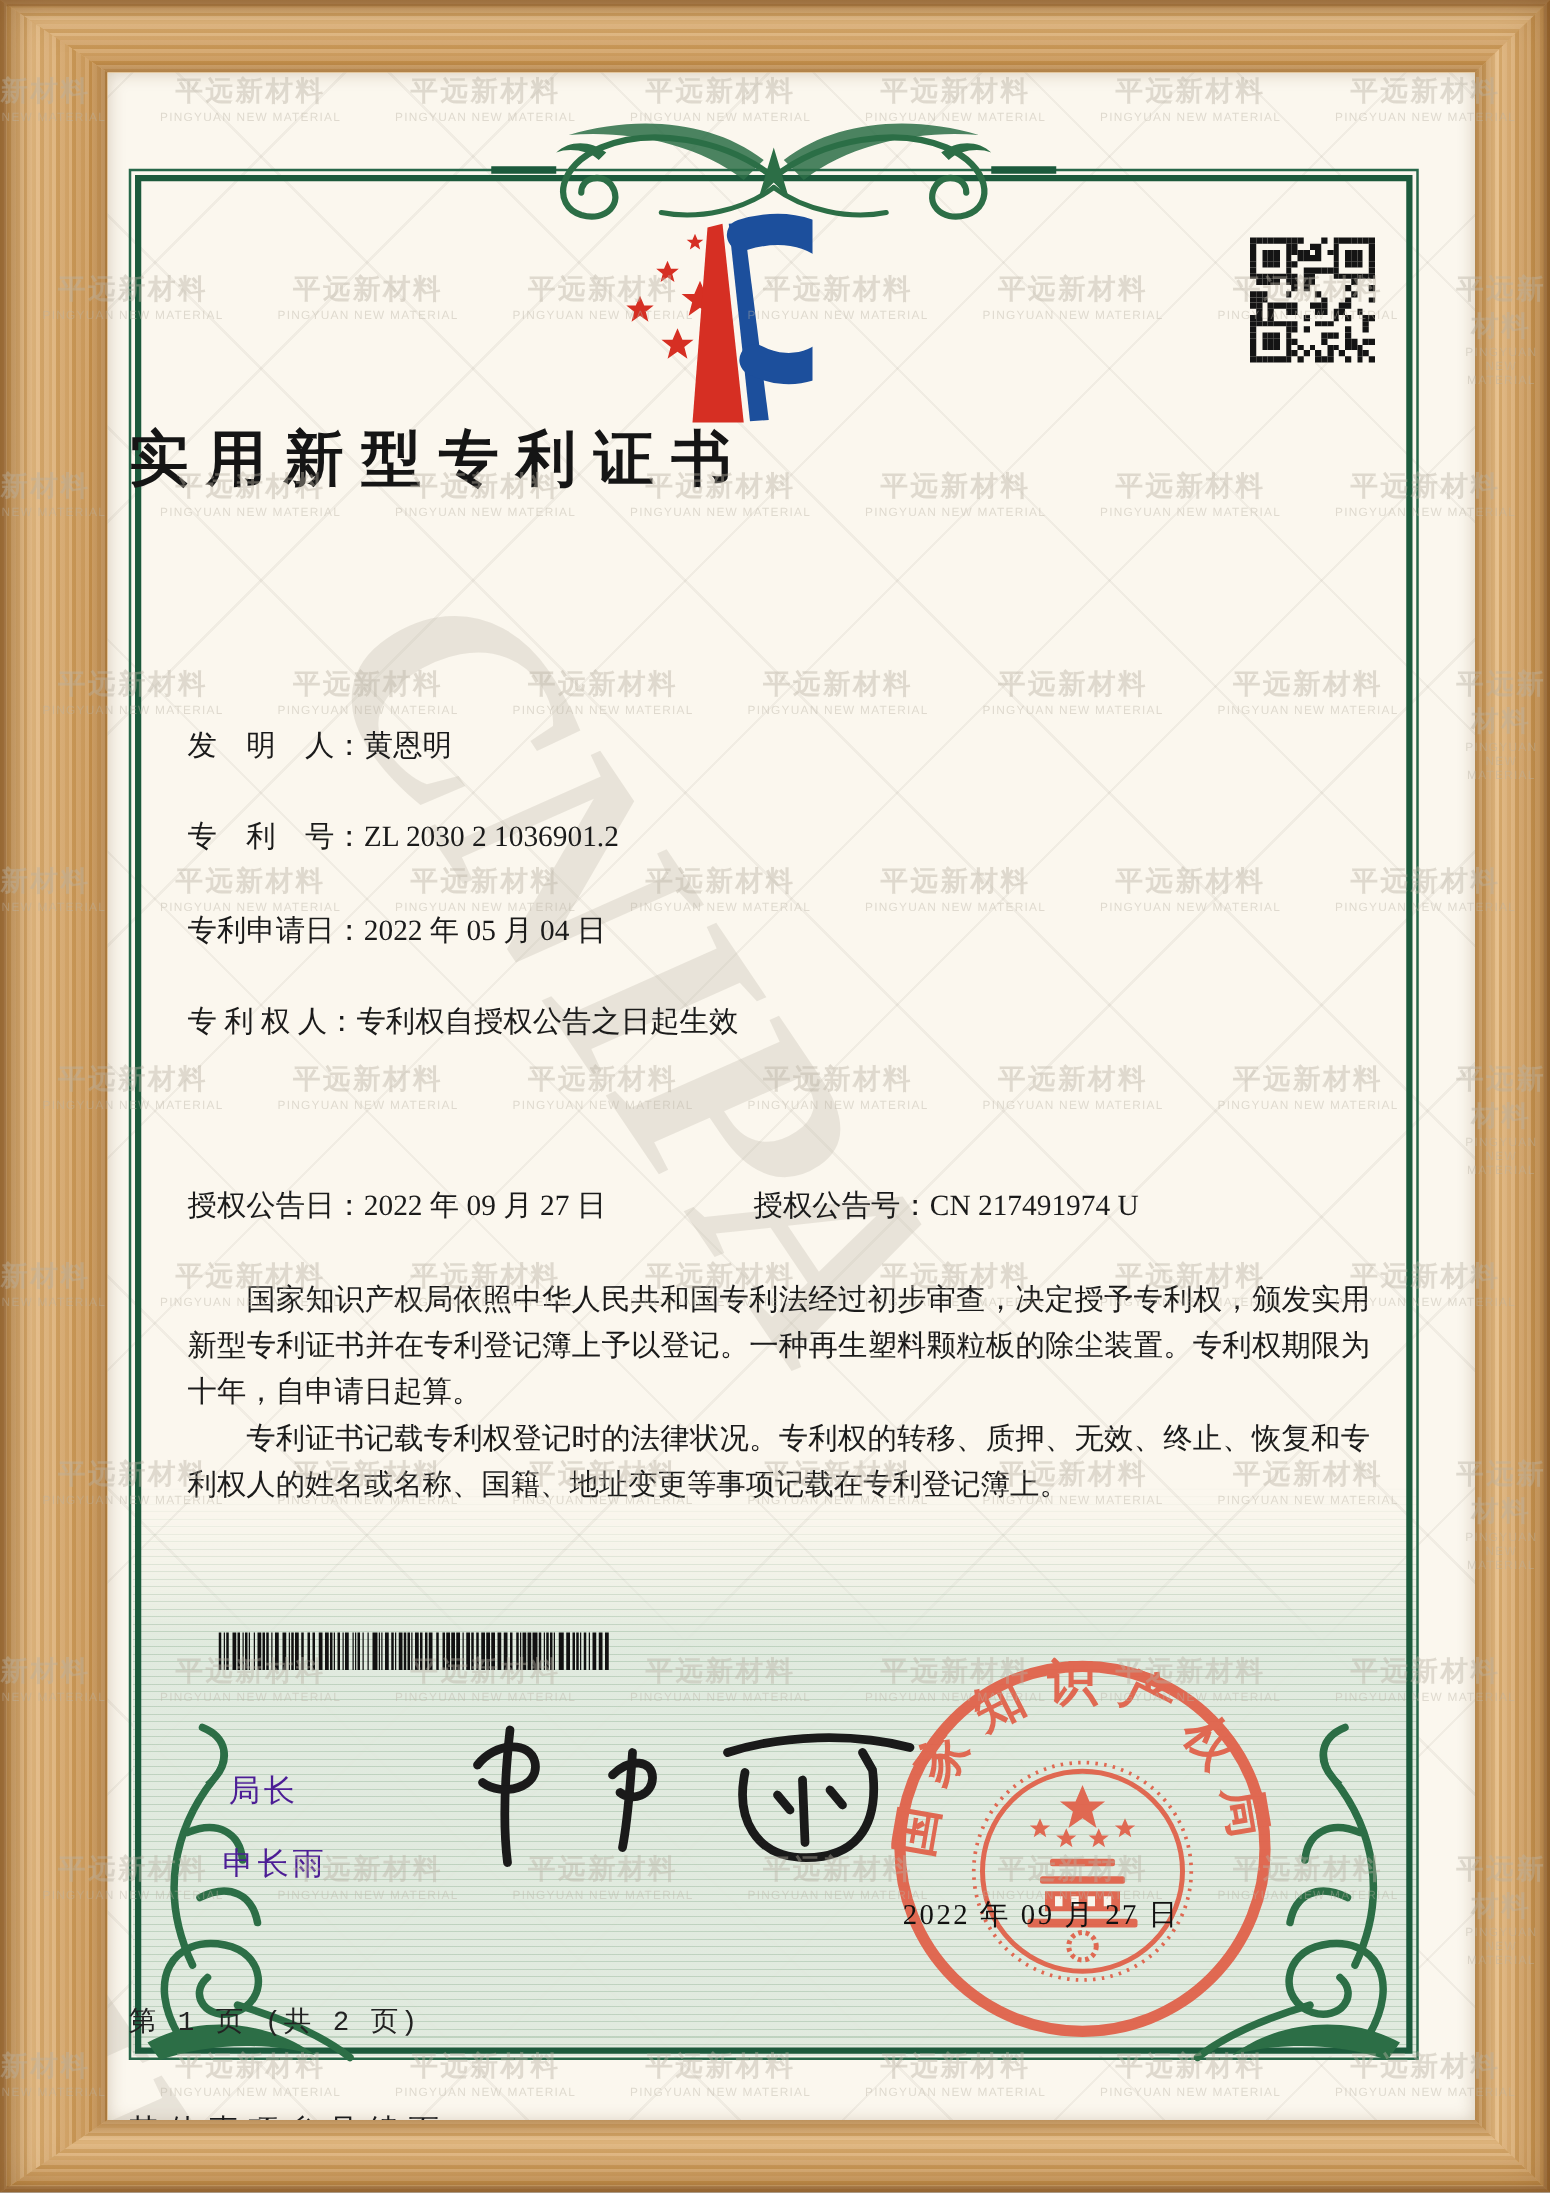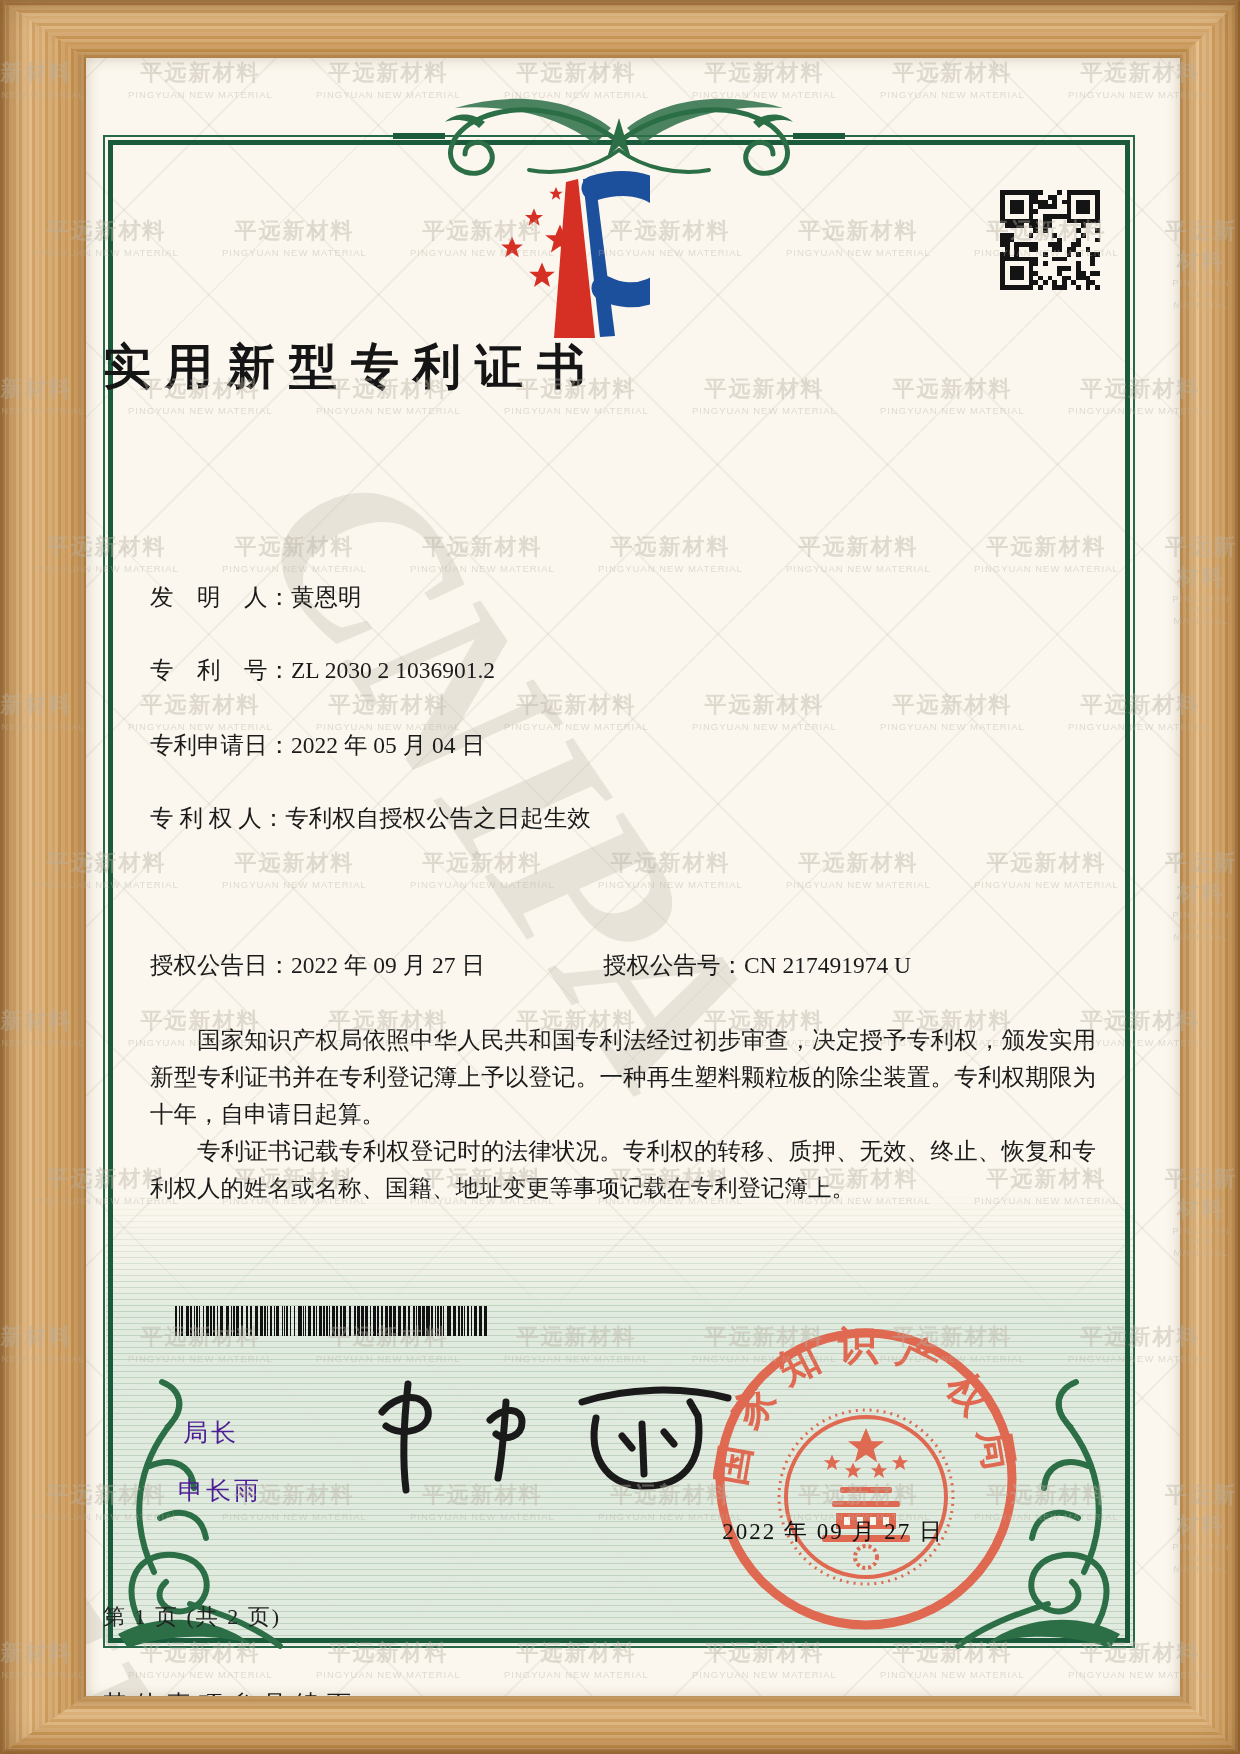--- a/index.html
+++ b/index.html
@@ -42,21 +42,21 @@
   .abs{position:absolute;z-index:5;color:#222;}
   .center{left:103px;right:105px;text-align:left;}
   .certno{font-size:23px;letter-spacing:3px;color:#1b1b1b;}
   .title{font-size:48px;font-weight:bold;letter-spacing:14px;color:#151515;}
   .field{font-size:23.5px;line-height:34px;color:#1b1b1b;display:flex;}
   .field .lab{white-space:nowrap;}
   .field .val{max-width:710px;}
   .paras{font-size:23.5px;line-height:37px;text-align:justify;color:#1b1b1b;}
   .paras p{margin:0;text-indent:2em;}
   .sign-label{font-family:"Liberation Sans","DejaVu Sans",sans-serif;font-size:25px;color:#4c1d95;letter-spacing:3px;}
-  .pageinfo{font-size:22px;letter-spacing:2px;color:#222;}
+  .pageinfo{font-size:22px;letter-spacing:2px;color:#222;font-family:Liberation Mono, monospace;}
   .footnote{font-size:24px;letter-spacing:8px;color:#1b1b1b;}
   .sealdate{font-size:23px;letter-spacing:2px;color:#111;text-align:center;}
   
   .barcode{position:absolute;left:175px;top:1306px;width:320px;height:30px;z-index:5;display:flex;align-items:stretch;}
   .barcode i{display:block;background:#111;}
   .barcode s{display:block;}
   .qr{position:absolute;left:1000px;top:190px;width:100px;height:100px;z-index:5;
       display:grid;grid-template-columns:repeat(21,1fr);grid-template-rows:repeat(21,1fr);background:#fbf7ee;}
   .qr b{background:#141414;}
   

